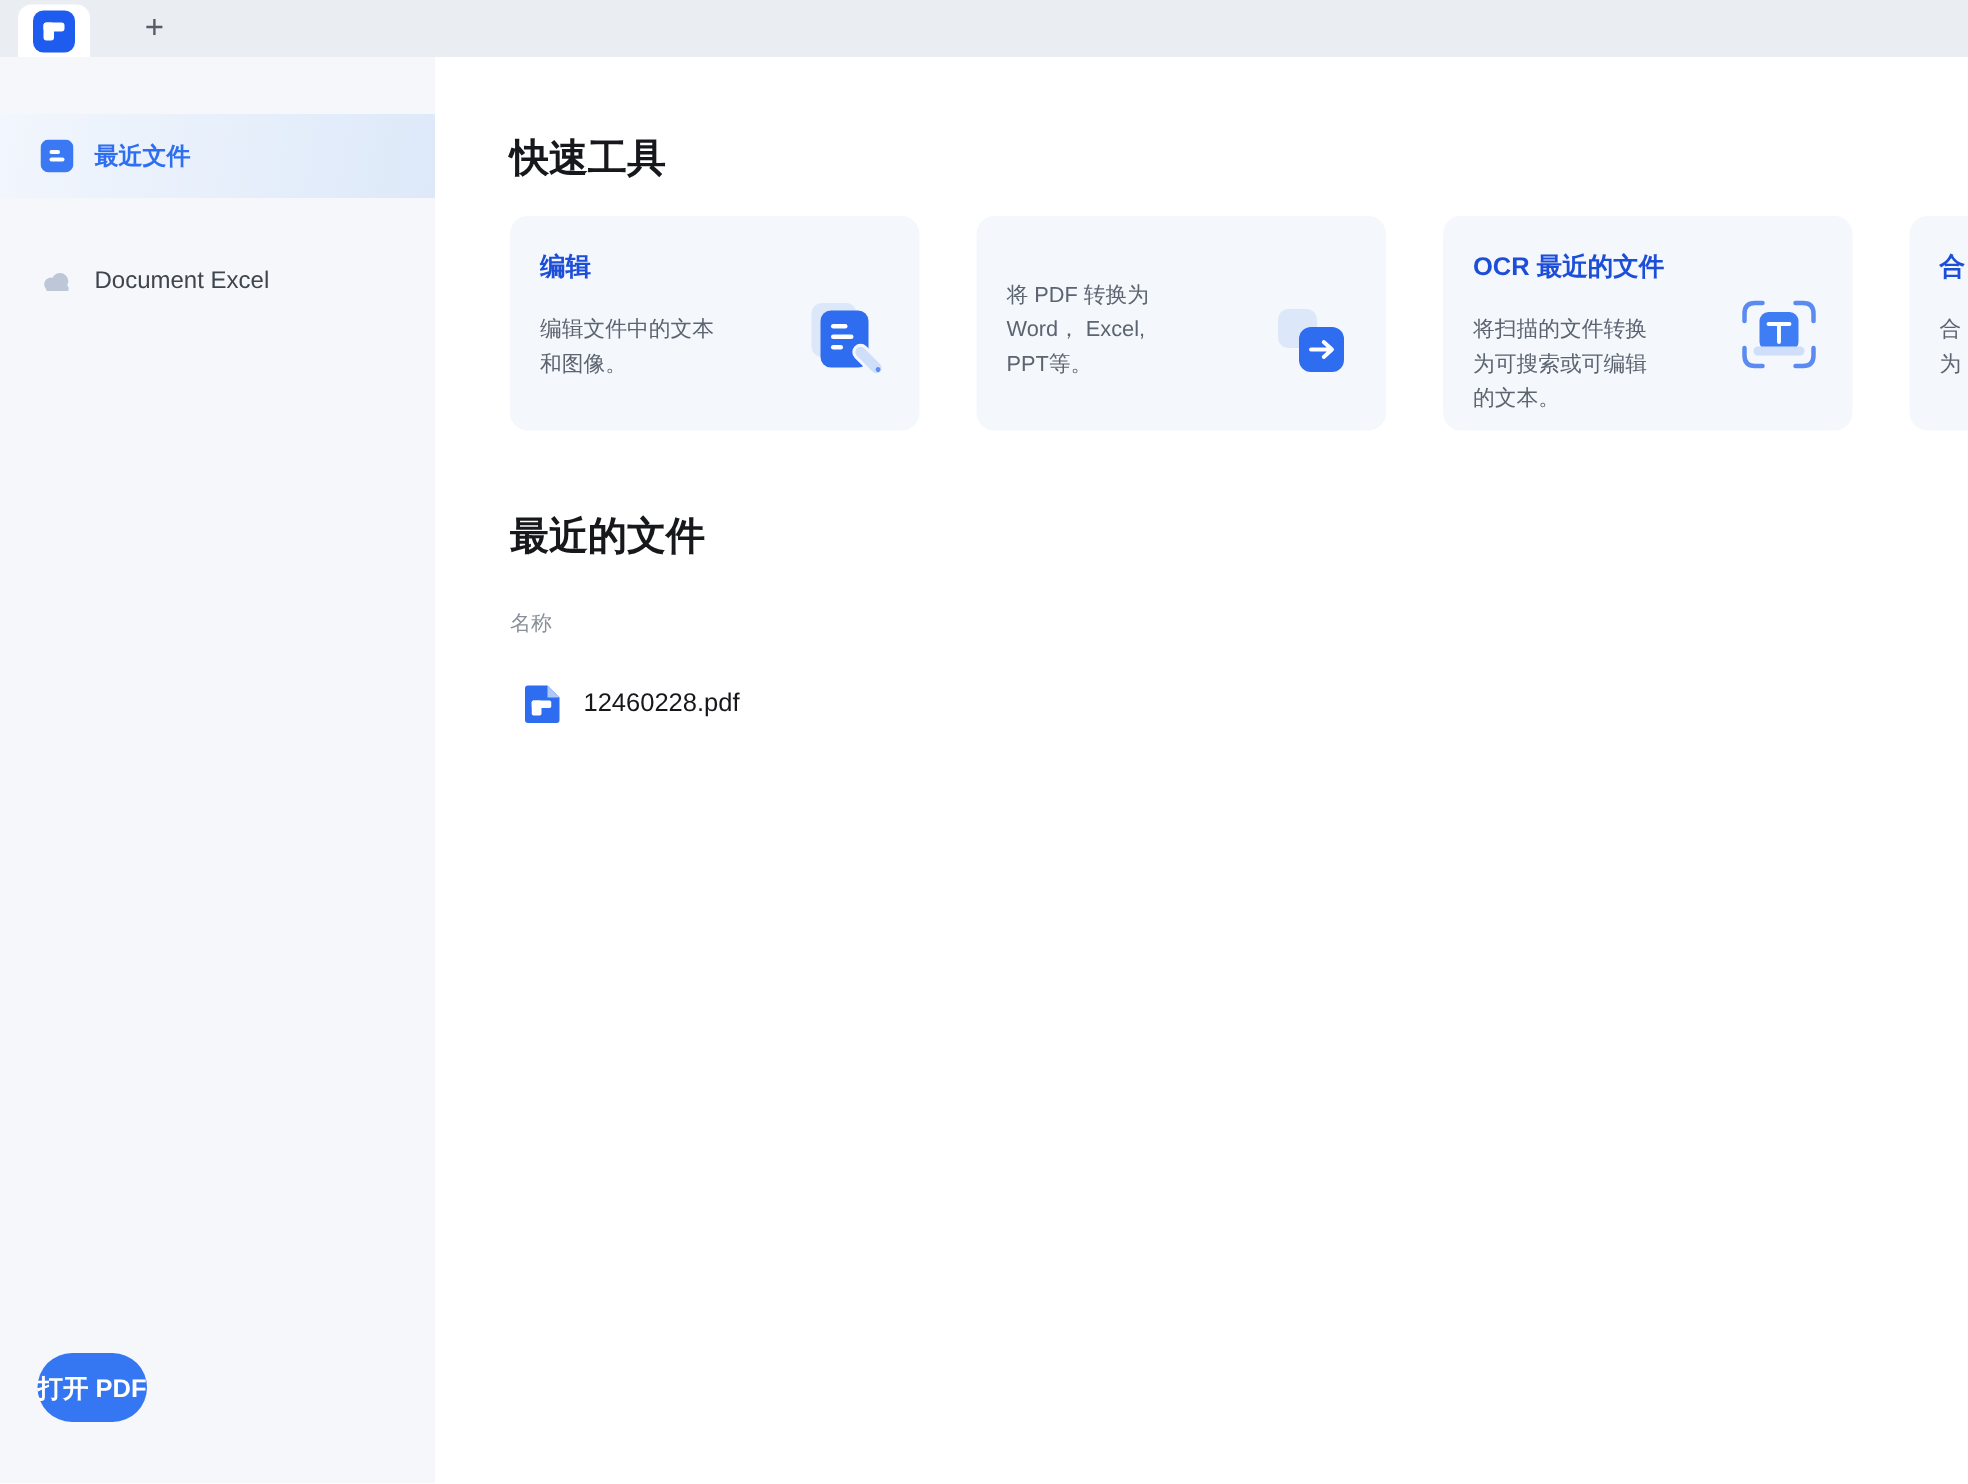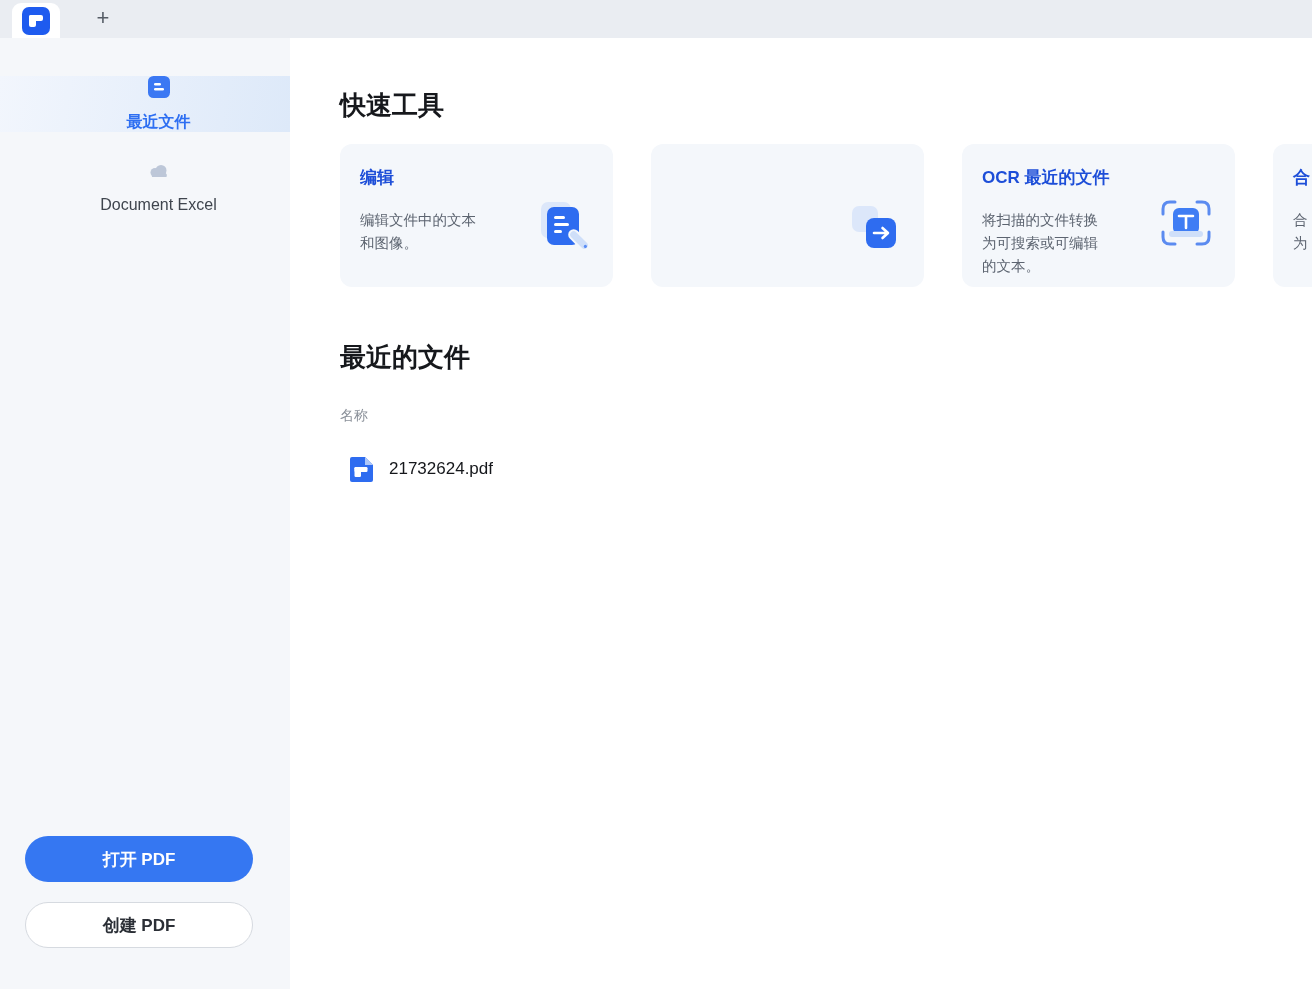--- a/index.html
+++ b/index.html
@@ -18,28 +18,28 @@
     font-size:22px; line-height:20px; color:#565d66; text-align:center; cursor:pointer; }
 
   
   .app { display:flex; height:951px; }
   .sidebar { width:290px; background:#f5f7fa; position:relative; flex-shrink:0; }
   .main { flex:1; padding:0 16px 0 50px; position:relative; }
 
   
   .nav { padding-top:38px; }
   .nav-item { height:56px; display:flex; align-items:center; padding-left:27px;
-    gap:14px; margin-bottom:28px; font-size:16px; color:#3f454e; cursor:pointer;flex-direction:column; }
+    gap:14px; margin-bottom:28px; font-size:16px; color:#3f454e; cursor:pointer; }
   .nav-item.active { background:linear-gradient(100deg,#f2f6fd 0%,#dde9f9 100%);
     color:#2e6ff2; font-weight:bold; }
   .nav-icon { width:22px; height:22px; flex-shrink:0; }
 
   
   .side-btns { position:absolute; left:25px; bottom:41px; width:228px;
-    display:flex; flex-direction:column; gap:20px; }
+    display:flex; flex-direction:row; gap:20px; }
   .btn { height:46px; border-radius:23px; font-size:17px; font-weight:bold;
     display:flex; align-items:center; justify-content:center; cursor:pointer;
     font-family:inherit; border:none; }
   .btn-primary { background:#3577f2; color:#fff; }
   .btn-secondary { background:#fff; color:#2b2f36; border:1px solid #d6dae0; }
 
   
   h1 { font-size:26px; line-height:34px; color:#16181c; font-weight:700; }
   .h-tools { margin-top:50px; }
   .h-recent { margin-top:53px; }
@@ -92,21 +92,20 @@
           <circle cx="13" cy="10.5" r="5.5" fill="#bdc7d8"></circle>
           <path d="M4 17 Q3 13.5 7 13 H16 Q19.5 13 18.5 17 Z" fill="#bdc7d8"></path>
           <rect x="4.5" y="13" width="14" height="4" rx="2" fill="#bdc7d8"></rect>
         </svg>
         <span>Document Excel</span>
       </div>
     </div>
 
     <div class="side-btns">
       <button class="btn btn-primary">打开 PDF</button>
-      <button class="btn btn-secondary">创建 PDF</button>
     </div>
   </div>
 
   <div class="main">
     <h1 class="h-tools">快速工具</h1>
 
     <div class="cards">
 
       <div class="card">
         <div class="card-title">编辑</div>
@@ -119,20 +118,23 @@
           <rect x="17" y="25" width="15" height="3" rx="1.5" fill="#fff"></rect>
           <rect x="17" y="32" width="8" height="3" rx="1.5" fill="#fff"></rect>
           <g transform="rotate(-45 42 42)">
             <rect x="37.5" y="30" width="9" height="24" rx="4.5" fill="#cfdff9" stroke="#f4f7fb" stroke-width="2"></rect>
             <circle cx="42" cy="51" r="1.6" fill="#5a8df5"></circle>
           </g>
         </svg>
       </div>
 
       <div class="card">
+        <div class="card-desc">将 PDF 转换为
+Word， Excel,
+PPT等。</div>
         <svg class="card-icon" width="54" height="56" viewBox="0 0 54 56">
           <rect x="4" y="8" width="26" height="26" rx="7" fill="#dce7fa"></rect>
           <rect x="18" y="20" width="30" height="30" rx="8" fill="#2e6cf0"></rect>
           <path d="M26 35 H39 M34.5 30 L40 35 L34.5 40" stroke="#fff" stroke-width="2.6" fill="none" stroke-linecap="round" stroke-linejoin="round"></path>
         </svg>
       </div>
 
       <div class="card">
         <div class="card-title">OCR 最近的文件</div>
         <div class="card-desc">将扫描的文件转换
@@ -165,19 +167,19 @@
     </div>
 
     <div class="file-row">
       <div class="file-cell">
         <svg width="27" height="27" viewBox="0 0 27 27">
           <path d="M2 3 Q2 1 4 1 H17 L25 9 V24 Q25 26 23 26 H4 Q2 26 2 24 Z" fill="#2e6cf0"></path>
           <path d="M17 1 L25 9 H17 Z" fill="#aec7f8"></path>
           <rect x="6.5" y="11" width="13" height="5" rx="1.2" fill="#fff"></rect>
           <rect x="6.5" y="11" width="6.5" height="10" rx="1.2" fill="#fff"></rect>
         </svg>
-        <span class="file-name">21732624.pdf</span>
+        <span class="file-name">12460228.pdf</span>
       </div>
 
     </div>
 
   </div>
 </div>
 
 </body></html>

